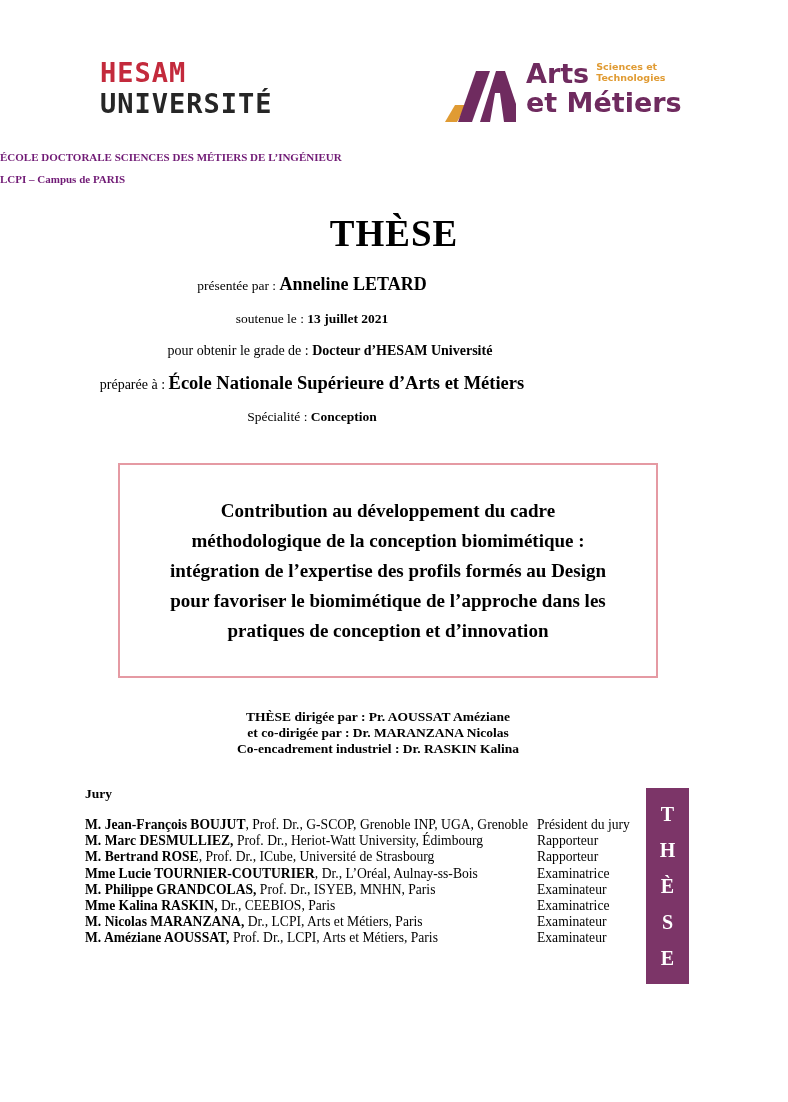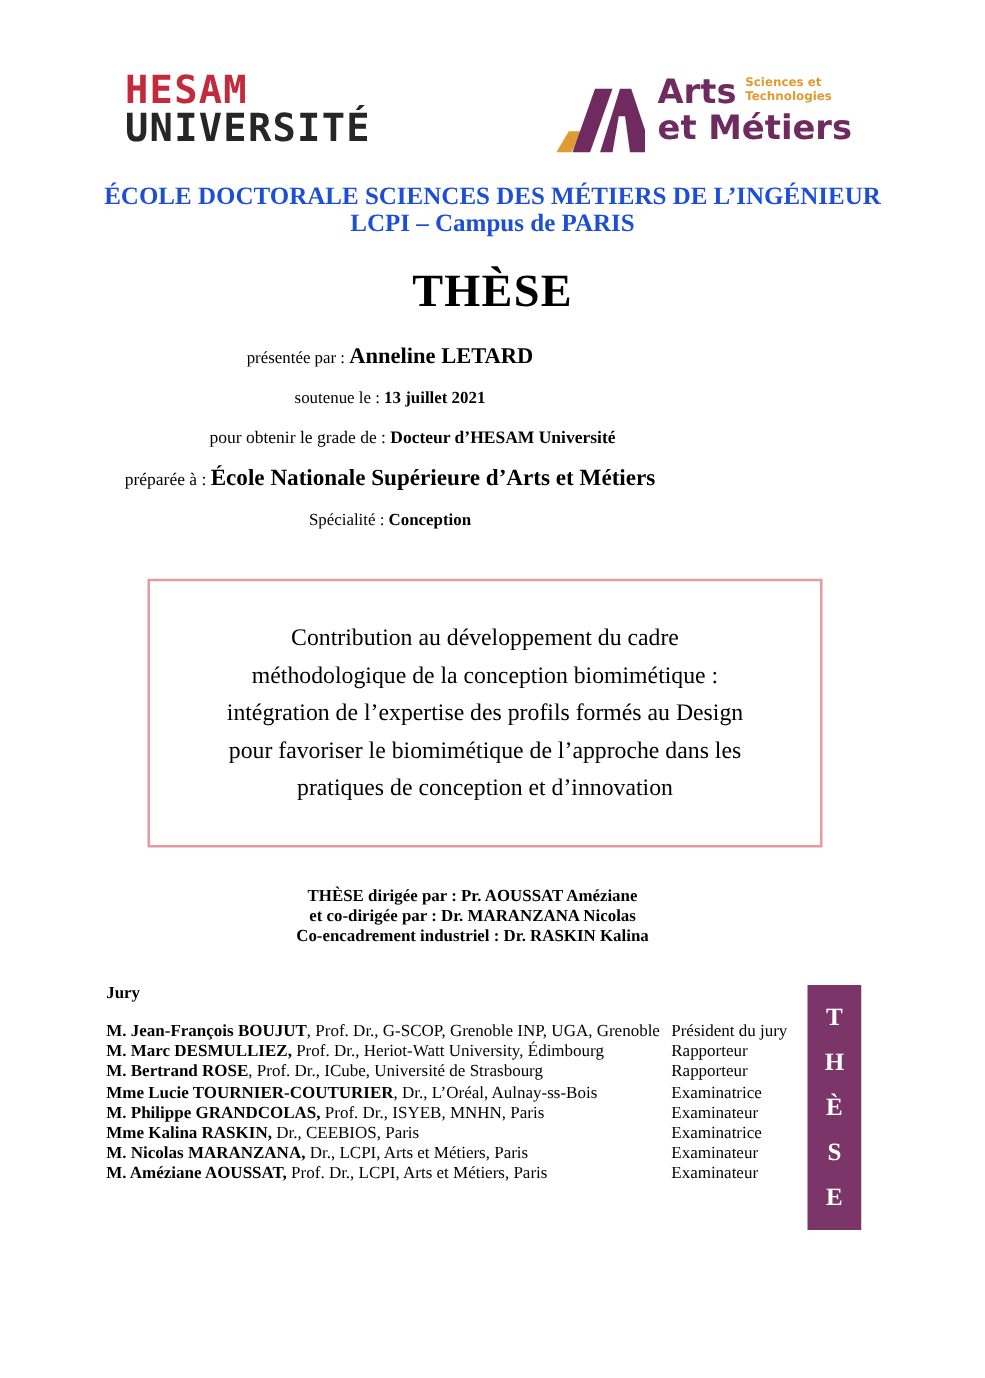--- a/index.html
+++ b/index.html
@@ -8,61 +8,61 @@
     width:788px;height:1102px;
     background:#ffffff;
     font-family:"Liberation Serif", serif;
     color:#1a1a1a;
     overflow:hidden;
   }
   
   .hesam-logo{
     position:absolute;left:100px;top:57px;
     font-family:"DejaVu Sans Mono", monospace;
-    font-weight:bold;line-height:31px;font-size:31px;letter-spacing:1px;
+    font-weight:bold;line-height:31px;font-size:27px;letter-spacing:1px;
   }
   .hesam-line1{color:#c32a3c;}
   .hesam-line2{color:#262626;}
   .am-logo{
     position:absolute;left:445px;top:60px;
     display:flex;align-items:flex-start;
     font-family:"DejaVu Sans", sans-serif;
   }
   .am-mark{width:71px;height:54px;margin-top:8px;}
   .am-text{margin-left:10px;}
   .am-row1{display:flex;align-items:flex-start;}
   .am-word{color:#6f2b5f;font-weight:bold;font-size:27px;line-height:27px;text-align:right;}
   .am-word2{margin-top:2px;}
   .am-tagline{margin-left:7px;margin-top:1px;color:#e09b33;font-weight:bold;
     font-size:9.5px;line-height:11px;}
   
   .school{
-    position:absolute;left:0;top:146px;width:788px;text-align:center;
-    font-weight:bold;font-size:20px;line-height:22px;color:#1d4ed8;
+    position:absolute;left:0;top:146px;width:788px;text-align:left;
+    font-weight:bold;font-size:11px;line-height:22px;color:#701a75;
   }
   .doc-type{
     position:absolute;left:0;top:212px;width:788px;text-align:center;
     font-weight:bold;font-size:37px;letter-spacing:1px;color:#000;
   }
   
   .pline{position:absolute;left:0;width:624px;text-align:center;color:#000;}
   .pl-label{font-size:13.5px;}
   .pl-1{top:274px;}  .pl-1 .pl-value{font-size:18px;font-weight:bold;}
   .pl-2{top:309px;}  .pl-2 .pl-value{font-size:13.5px;font-weight:bold;}
   .pl-3{top:341px;}  .pl-3 .pl-label{font-size:14px;margin-left:36px;} .pl-3 .pl-value{font-size:14px;font-weight:bold;}
   .pl-4{top:373px;}  .pl-4 .pl-label{font-size:14px;} .pl-4 .pl-value{font-size:18.5px;font-weight:bold;}
   .pl-5{top:407px;}  .pl-5 .pl-value{font-size:13.5px;font-weight:bold;}
   
   .title-box{
     position:absolute;left:118px;top:463px;width:540px;height:215px;
     border:2px solid #e59aa3;box-sizing:border-box;
     display:flex;flex-direction:column;justify-content:center;
   }
   .title-line{
-    text-align:center;font-weight:normal;font-size:19px;line-height:30px;color:#000;
+    text-align:center;font-weight:bold;font-size:19px;line-height:30px;color:#000;
   }
   
   .direction{
     position:absolute;left:0;top:709px;width:716px;text-align:center;
     font-weight:bold;font-size:13.5px;line-height:16px;color:#000;margin-left:20px;
   }
   
   .jury{position:absolute;left:85px;top:786px;width:560px;color:#000;}
   .jury-heading{font-weight:bold;font-size:13.5px;margin-bottom:15px;}
   .jury-row{

